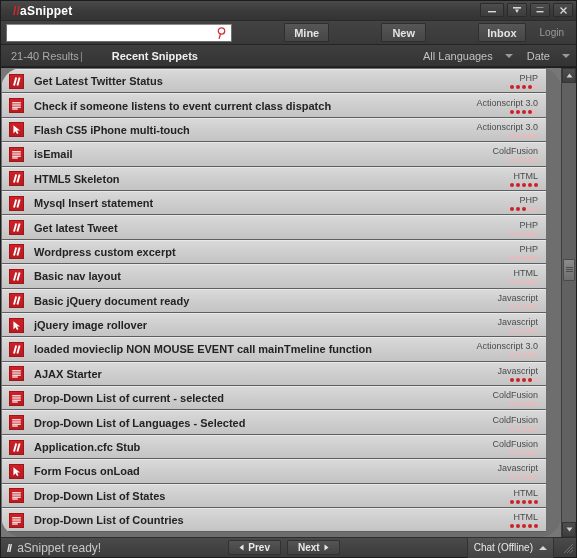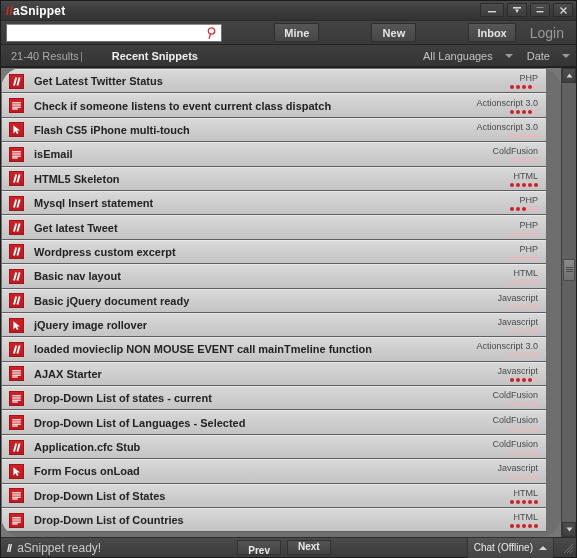--- a/index.html
+++ b/index.html
@@ -17,21 +17,21 @@
     display: flex; flex-direction: column;
     border: 1px solid #1c1c1c;
   }
 
   
   .titlebar {
     height: 20px; flex: 0 0 20px;
     background: linear-gradient(180deg,#4a4a4a 0%,#3b3b3b 50%,#333 100%);
     border-bottom: 1px solid #2a2a2a;
     display: flex; align-items: center;
-    padding: 0 2px 0 5px;
+    padding: 0 2px 0 12px;
     position: relative;
   }
   .app-title {
     font-size: 12px; font-weight: bold; color: #ffffff;
     letter-spacing: 0.2px; white-space: nowrap;
   }
   .app-title .slashes { color: #d42a2f; }
   .win-controls {
     position: absolute; right: 3px; top: 2px;
     display: flex; gap: 3px; align-items: center;
@@ -78,21 +78,21 @@
     padding: 0 8px;
     background: linear-gradient(180deg,#565656 0%,#464646 100%);
     border: 1px solid #2e2e2e;
     border-radius: 1px;
     color: #e4e4e4; font-size: 11px; font-weight: bold;
     display: flex; align-items: center; justify-content: center;
     white-space: nowrap;
     margin-left: 48px;
   }
   .tb-login {
-    color: #9a9a9a; font-size: 14px; font-weight: normal;
+    color: #9a9a9a; font-size: 10px; font-weight: normal;
     padding: 0 8px 0 10px; white-space: nowrap;
   }
 
   
   .filterbar {
     height: 22px; flex: 0 0 22px;
     background: linear-gradient(180deg,#3e3e3e 0%,#343434 100%);
     border-bottom: 1px solid #232323;
     display: flex; align-items: center;
     padding: 0 6px 0 10px;
@@ -207,21 +207,20 @@
   .status-text { color: #c9c9c9; font-size: 12px; white-space: nowrap; }
   .status-spacer { flex: 1 1 auto; }
   .nav-btn {
     height: 15px; padding: 0 10px;
     background: linear-gradient(180deg,#545454 0%,#434343 100%);
     border: 1px solid #313131;
     border-radius: 1px;
     color: #e9e9e9; font-size: 10px; font-weight: bold;
     display: flex; align-items: center; gap: 4px;
     white-space: nowrap;
-    flex-direction: column;
   }
   .chat-btn {
     height: 15px; padding: 10px 6px;
     background: linear-gradient(180deg,#545454 0%,#434343 100%);
     border: 1px solid #313131;
     color: #e9e9e9; font-size: 10px;
     display: flex; align-items: center; gap: 6px;
     white-space: nowrap;
   }
   .caret-up {
@@ -541,21 +540,21 @@
         </div>
         <div class="row">
           <div class="row-icon">
             <svg width="13" height="13" viewBox="0 0 13 13">
               <rect x="2.2" y="3.2" width="8.6" height="1.2" fill="#ffffff"></rect>
               <rect x="2.2" y="5.4" width="8.6" height="1.2" fill="#ffffff"></rect>
               <rect x="2.2" y="7.6" width="8.6" height="1.2" fill="#ffffff"></rect>
               <rect x="2.2" y="9.4" width="5.6" height="1.2" fill="#ffffff"></rect>
             </svg>
           </div>
-          <div class="row-title">Drop-Down List of states - current</div>
+          <div class="row-title">Drop-Down List of current - selected</div>
           <div class="row-meta">
             <div class="row-lang">ColdFusion</div>
             <div class="row-rating">
               <span class="dot"></span>
               <span class="dot"></span>
               <span class="dot"></span>
               <span class="dot"></span>
               <span class="dot"></span>
             </div>
           </div>

